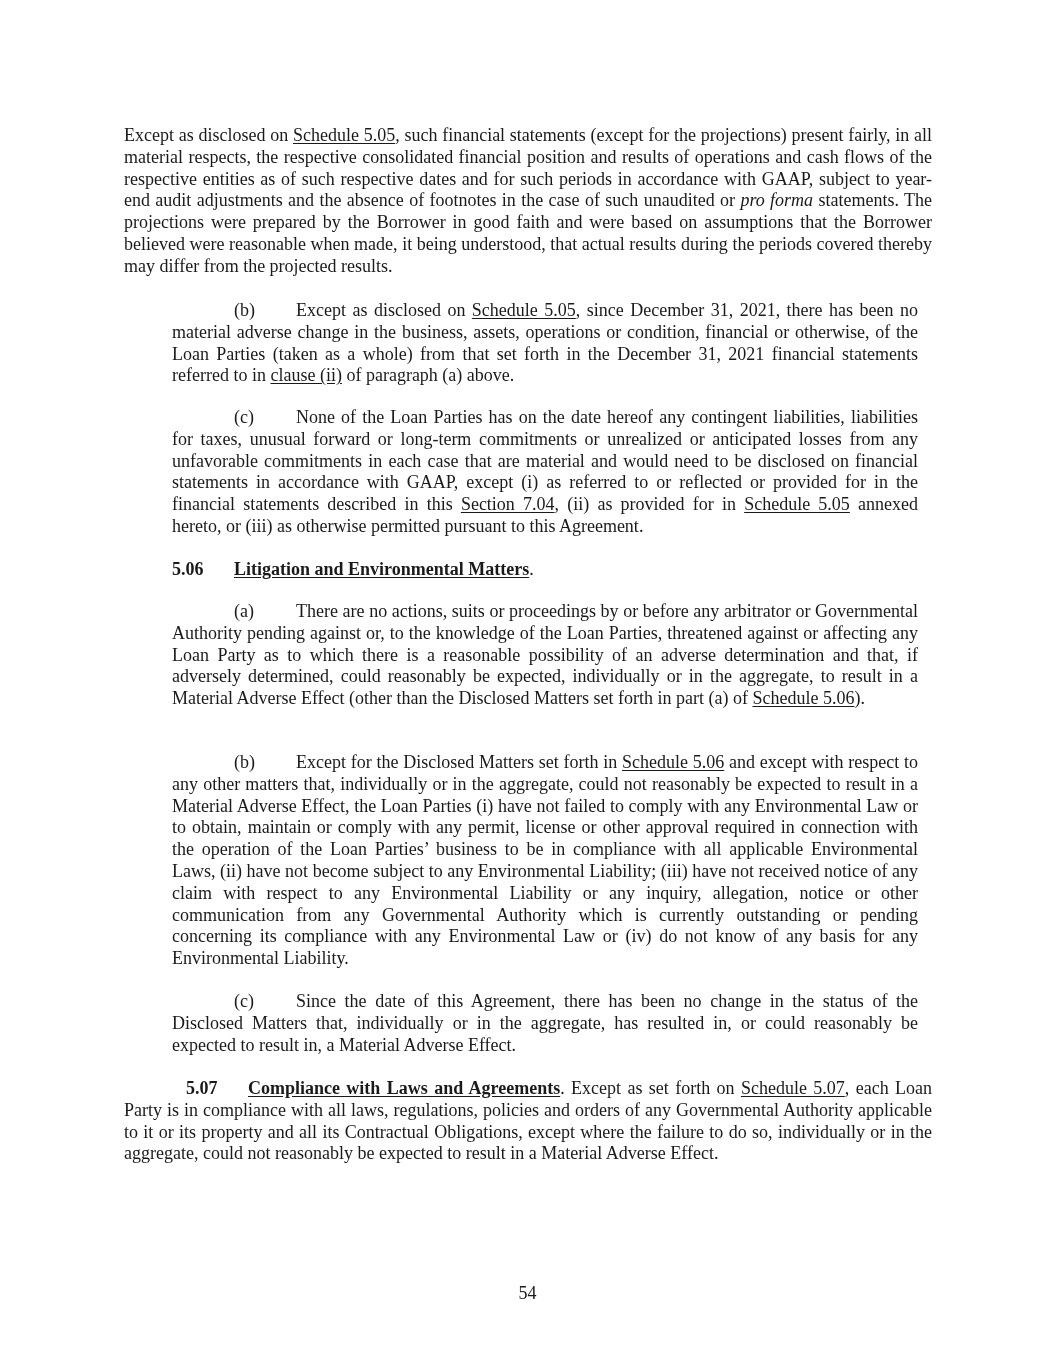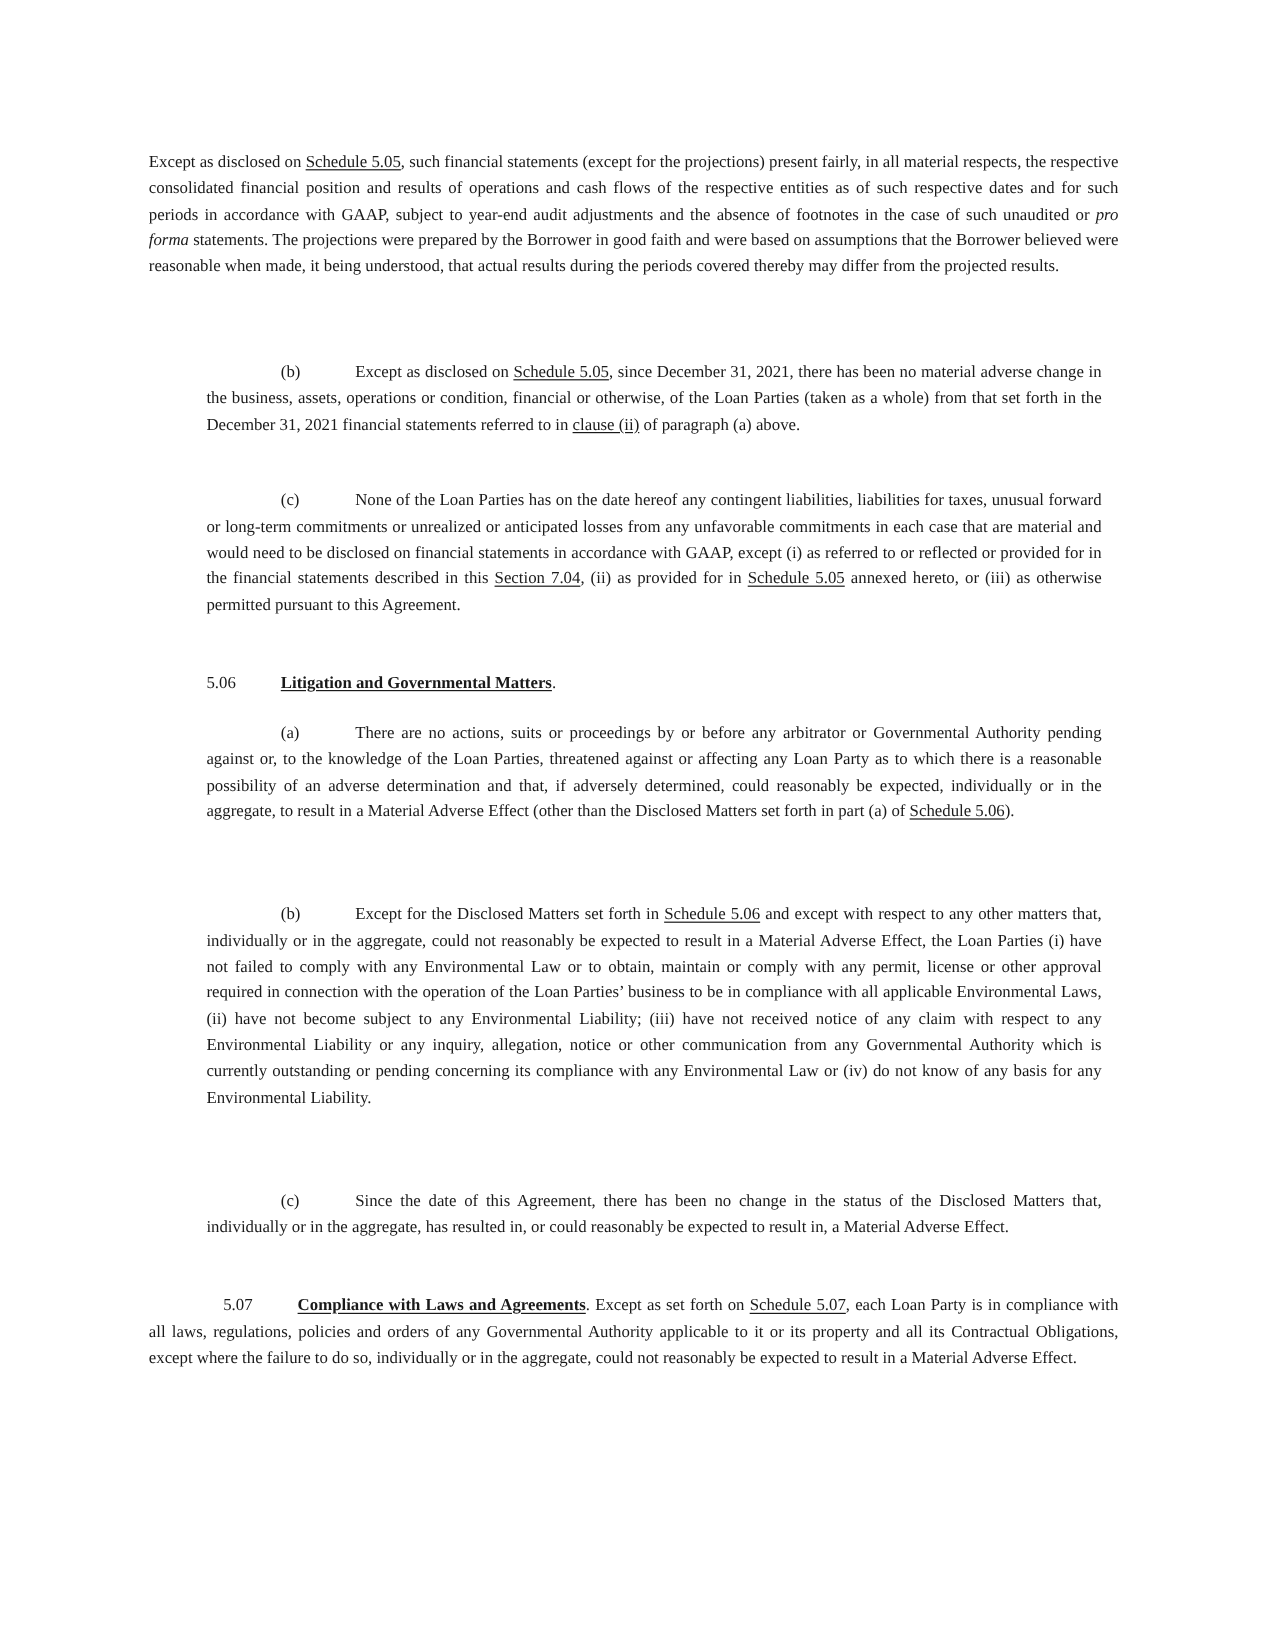--- a/index.html
+++ b/index.html
@@ -1,46 +1,47 @@
 <!DOCTYPE html>
 <html><head>
   <meta charset="utf-8">
   <style>
     html, body { margin: 0; padding: 0; background: #ffffff; }
     body { width: 1055px; height: 1365px; position: relative; overflow: hidden; }
     .page {
       position: absolute; left: 0; top: 0; width: 1055px; height: 1365px;
       background: #ffffff; color: #1a1a1a;
-      font-family: "Liberation Serif", serif; font-size: 14px; line-height: 21.8px;
+      font-family: "Liberation Serif", serif; font-size: 18px; line-height: 21.8px;
     }
     .block { position: absolute; text-align: justify; text-align-last: left; margin: 0; }
     .full { left: 124px; width: 808px; }
     .indent { left: 172px; width: 746px; }
     .u { text-decoration: underline; text-underline-offset: 2px; }
     .i { font-style: italic; }
     .b { font-weight: bold; }
     .lab { display: inline-block; width: 62px; }
     .lead { display: inline-block; width: 62px; }
-    .secnum { display: inline-block; width: 62px; font-weight: normal; }
+    .secnum { display: inline-block; width: 62px; font-weight: bold; }
     .pagenum { position: absolute; left: 0; width: 1055px; top: 1283px; text-align: center; }
   </style>
 </head>
 <body>
 
 <div class="page">
 
   <p class="block full" style="top:125px;"><span>Except as disclosed on </span><span class="u">Schedule 5.05</span><span>, such financial statements (except for the projections) present fairly, in all material respects, the respective consolidated financial position and results of operations and cash flows of the respective entities as of such respective dates and for such periods in accordance with GAAP, subject to year-end audit adjustments and the absence of footnotes in the case of such unaudited or </span><span class="i">pro forma</span><span> statements.  The projections were prepared by the Borrower in good faith and were based on assumptions that the Borrower believed were reasonable when made, it being understood, that actual results during the periods covered thereby may differ from the projected results.</span></p>
 
   <p class="block indent" style="top:300px;"><span class="lead" style="margin-left:0;"></span><span class="lab">(b)</span><span>Except as disclosed on </span><span class="u">Schedule 5.05</span><span>, since December 31, 2021, there has been no material adverse change in the business, assets, operations or condition, financial or otherwise, of the Loan Parties (taken as a whole) from that set forth in the December 31, 2021 financial statements referred to in </span><span class="u">clause (ii)</span><span> of paragraph (a) above.</span></p>
 
   <p class="block indent" style="top:407px;"><span class="lead"></span><span class="lab">(c)</span><span>None of the Loan Parties has on the date hereof any contingent liabilities, liabilities for taxes, unusual forward or long-term commitments or unrealized or anticipated losses from any unfavorable commitments in each case that are material and would need to be disclosed on financial statements in accordance with GAAP, except (i) as referred to or reflected or provided for in the financial statements described in this </span><span class="u">Section 7.04</span><span>, (ii) as provided for in </span><span class="u">Schedule 5.05</span><span> annexed hereto, or (iii) as otherwise permitted pursuant to this Agreement.</span></p>
 
-  <p class="block indent" style="top:559px;"><span class="secnum">5.06</span><span class="b u">Litigation and Governmental Matters</span><span>.</span></p>
+  <p class="block indent" style="top:559px;"><span class="secnum">5.06</span><span class="b u">Litigation and Environmental Matters</span><span>.</span></p>
 
   <p class="block indent" style="top:601px;"><span class="lead"></span><span class="lab">(a)</span><span>There are no actions, suits or proceedings by or before any arbitrator or Governmental Authority pending against or, to the knowledge of the Loan Parties, threatened against or affecting any Loan Party as to which there is a reasonable possibility of an adverse determination and that, if adversely determined, could reasonably be expected, individually or in the aggregate, to result in a Material Adverse Effect (other than the Disclosed Matters set forth in part (a) of </span><span class="u">Schedule 5.06</span><span>).</span></p>
 
   <p class="block indent" style="top:752px;"><span class="lead"></span><span class="lab">(b)</span><span>Except for the Disclosed Matters set forth in </span><span class="u">Schedule 5.06</span><span> and except with respect to any other matters that, individually or in the aggregate, could not reasonably be expected to result in a Material Adverse Effect, the Loan Parties (i) have not failed to comply with any Environmental Law or to obtain, maintain or comply with any permit, license or other approval required in connection with the operation of the Loan Parties’ business to be in compliance with all applicable Environmental Laws, (ii) have not become subject to any Environmental Liability; (iii) have not received notice of any claim with respect to any Environmental Liability or any inquiry, allegation, notice or other communication from any Governmental Authority which is currently outstanding or pending concerning its compliance with any Environmental Law or (iv) do not know of any basis for any Environmental Liability.</span></p>
 
   <p class="block indent" style="top:991px;"><span class="lead"></span><span class="lab">(c)</span><span>Since the date of this Agreement, there has been no change in the status of the Disclosed Matters that, individually or in the aggregate, has resulted in, or could reasonably be expected to result in, a Material Adverse Effect.</span></p>
 
   <p class="block full" style="top:1078px;"><span class="lead"></span><span class="secnum">5.07</span><span class="b u">Compliance with Laws and Agreements</span><span>.  Except as set forth on </span><span class="u">Schedule 5.07</span><span>, each Loan Party is in compliance with all laws, regulations, policies and orders of any Governmental Authority applicable to it or its property and all its Contractual Obligations, except where the failure to do so, individually or in the aggregate, could not reasonably be expected to result in a Material Adverse Effect.</span></p>
 
+  <div class="pagenum">54</div>
 </div>
 
 </body></html>

